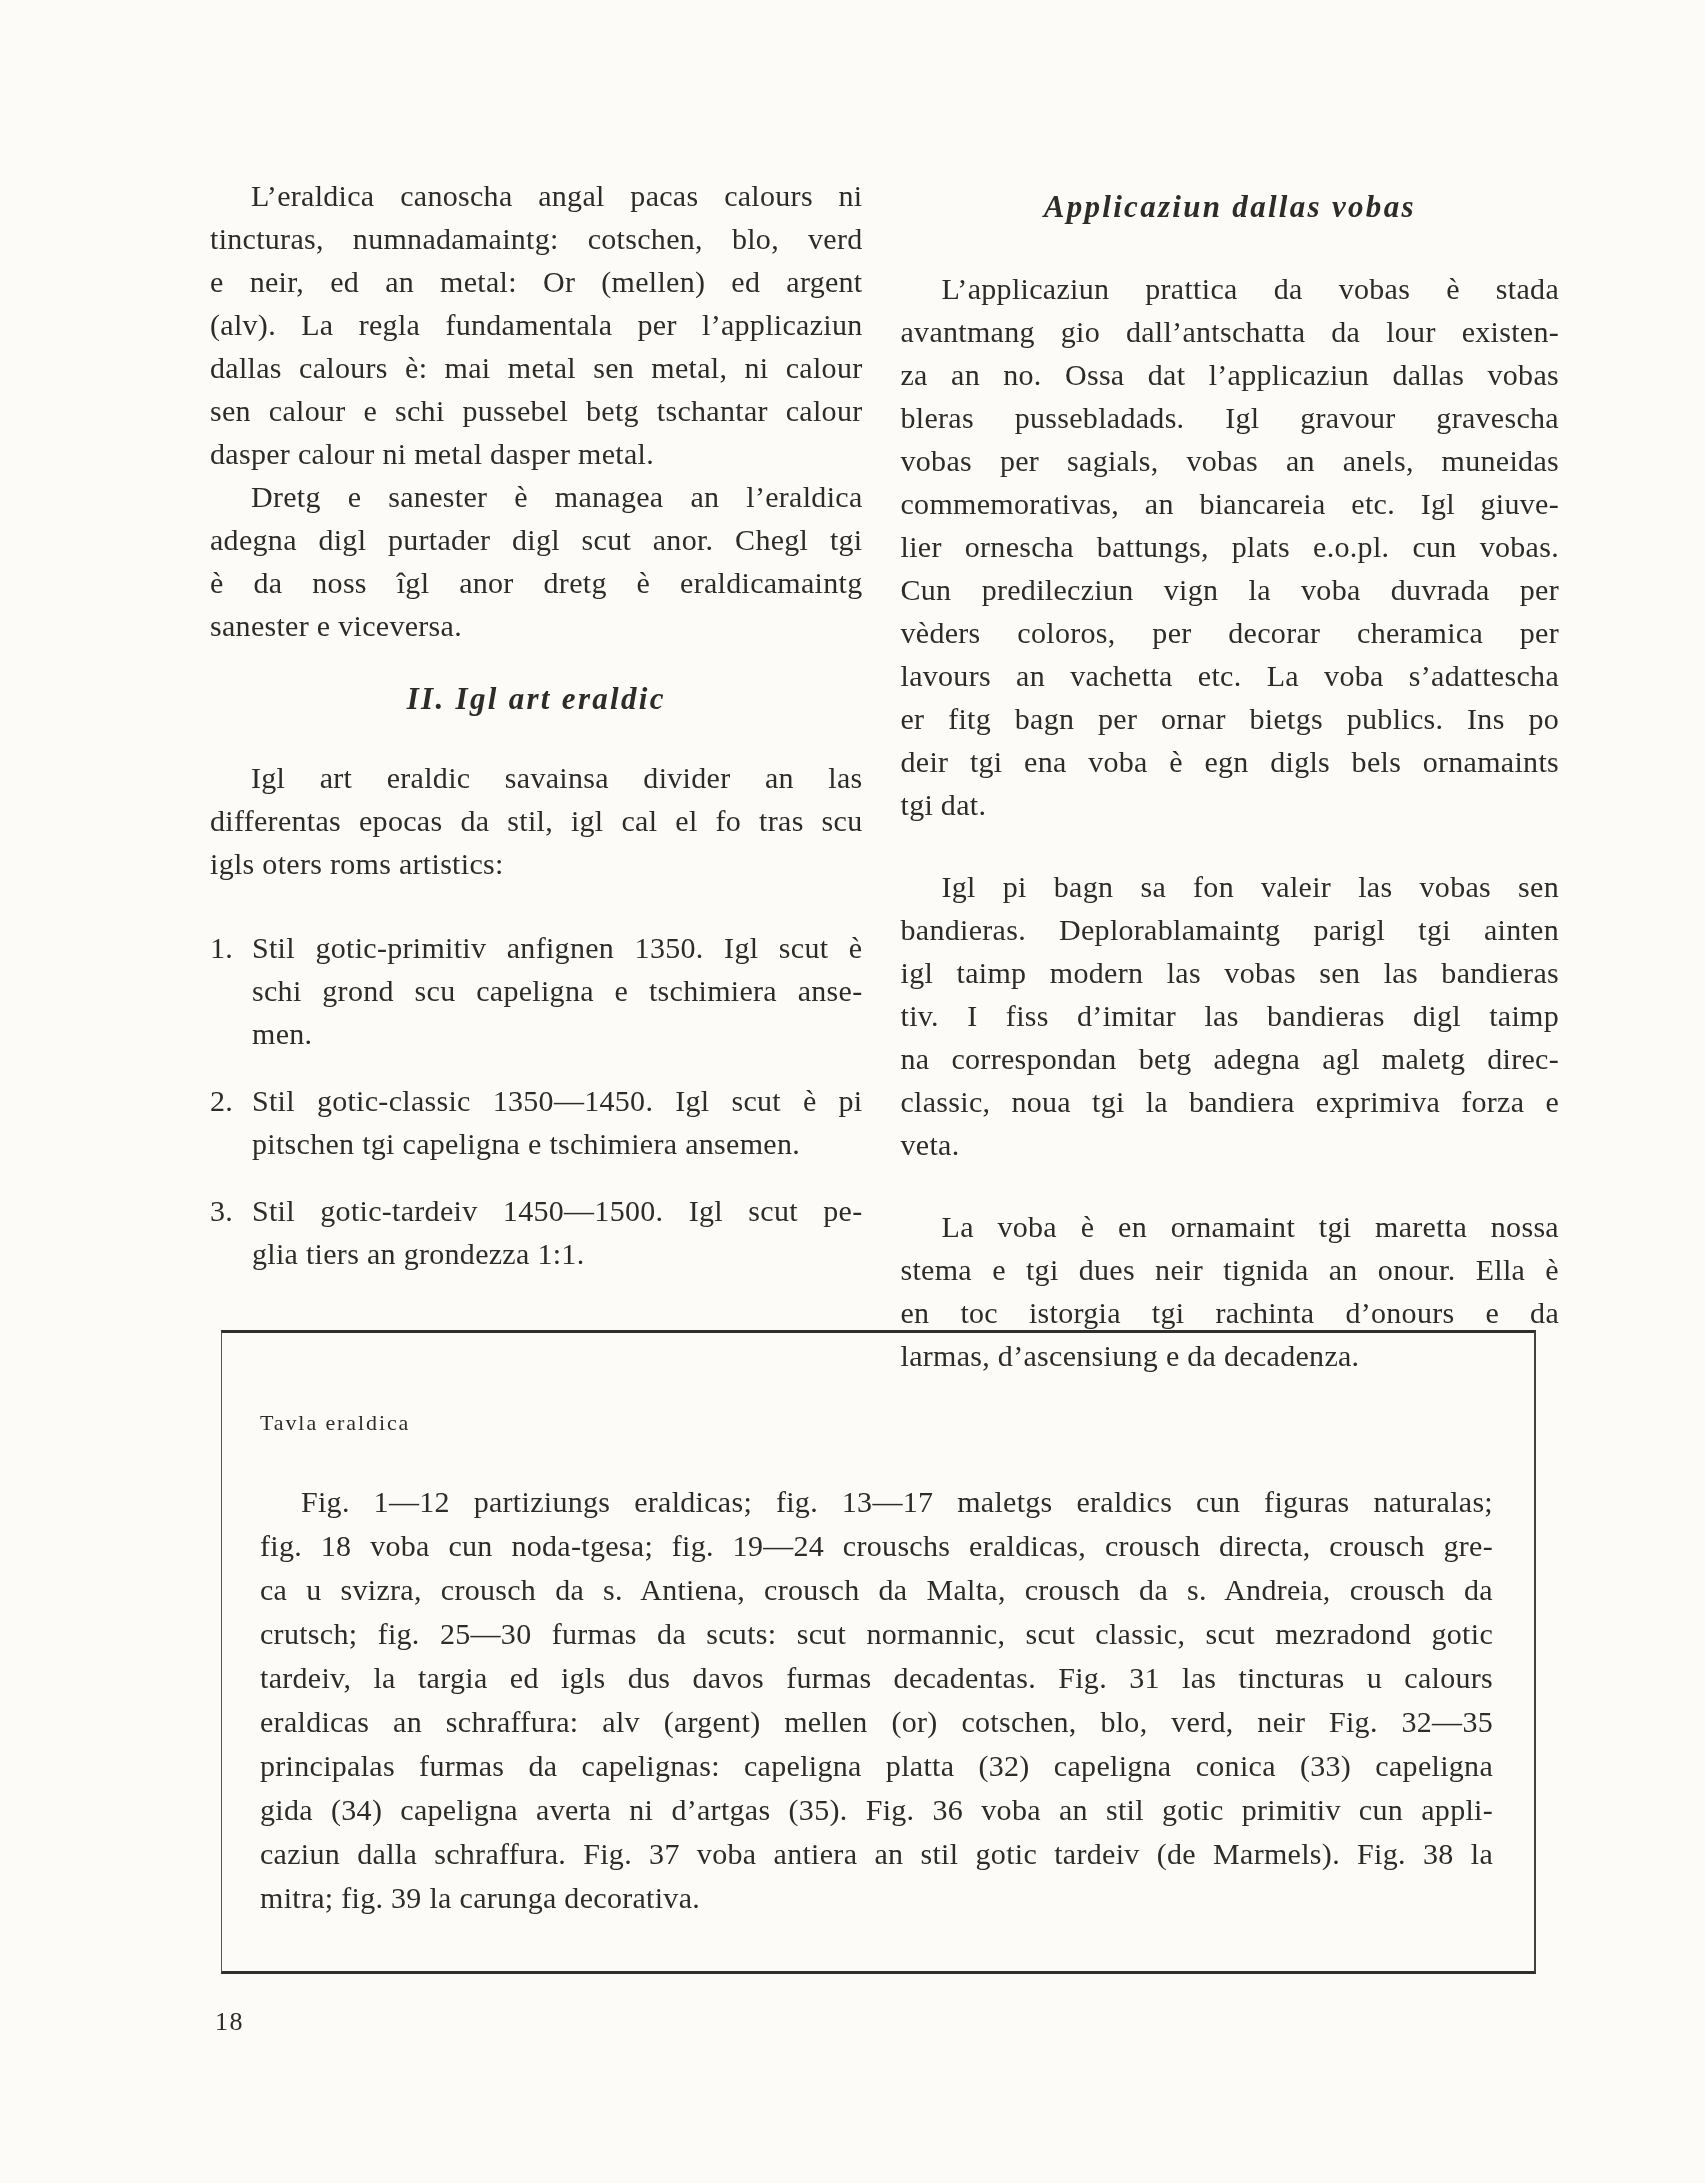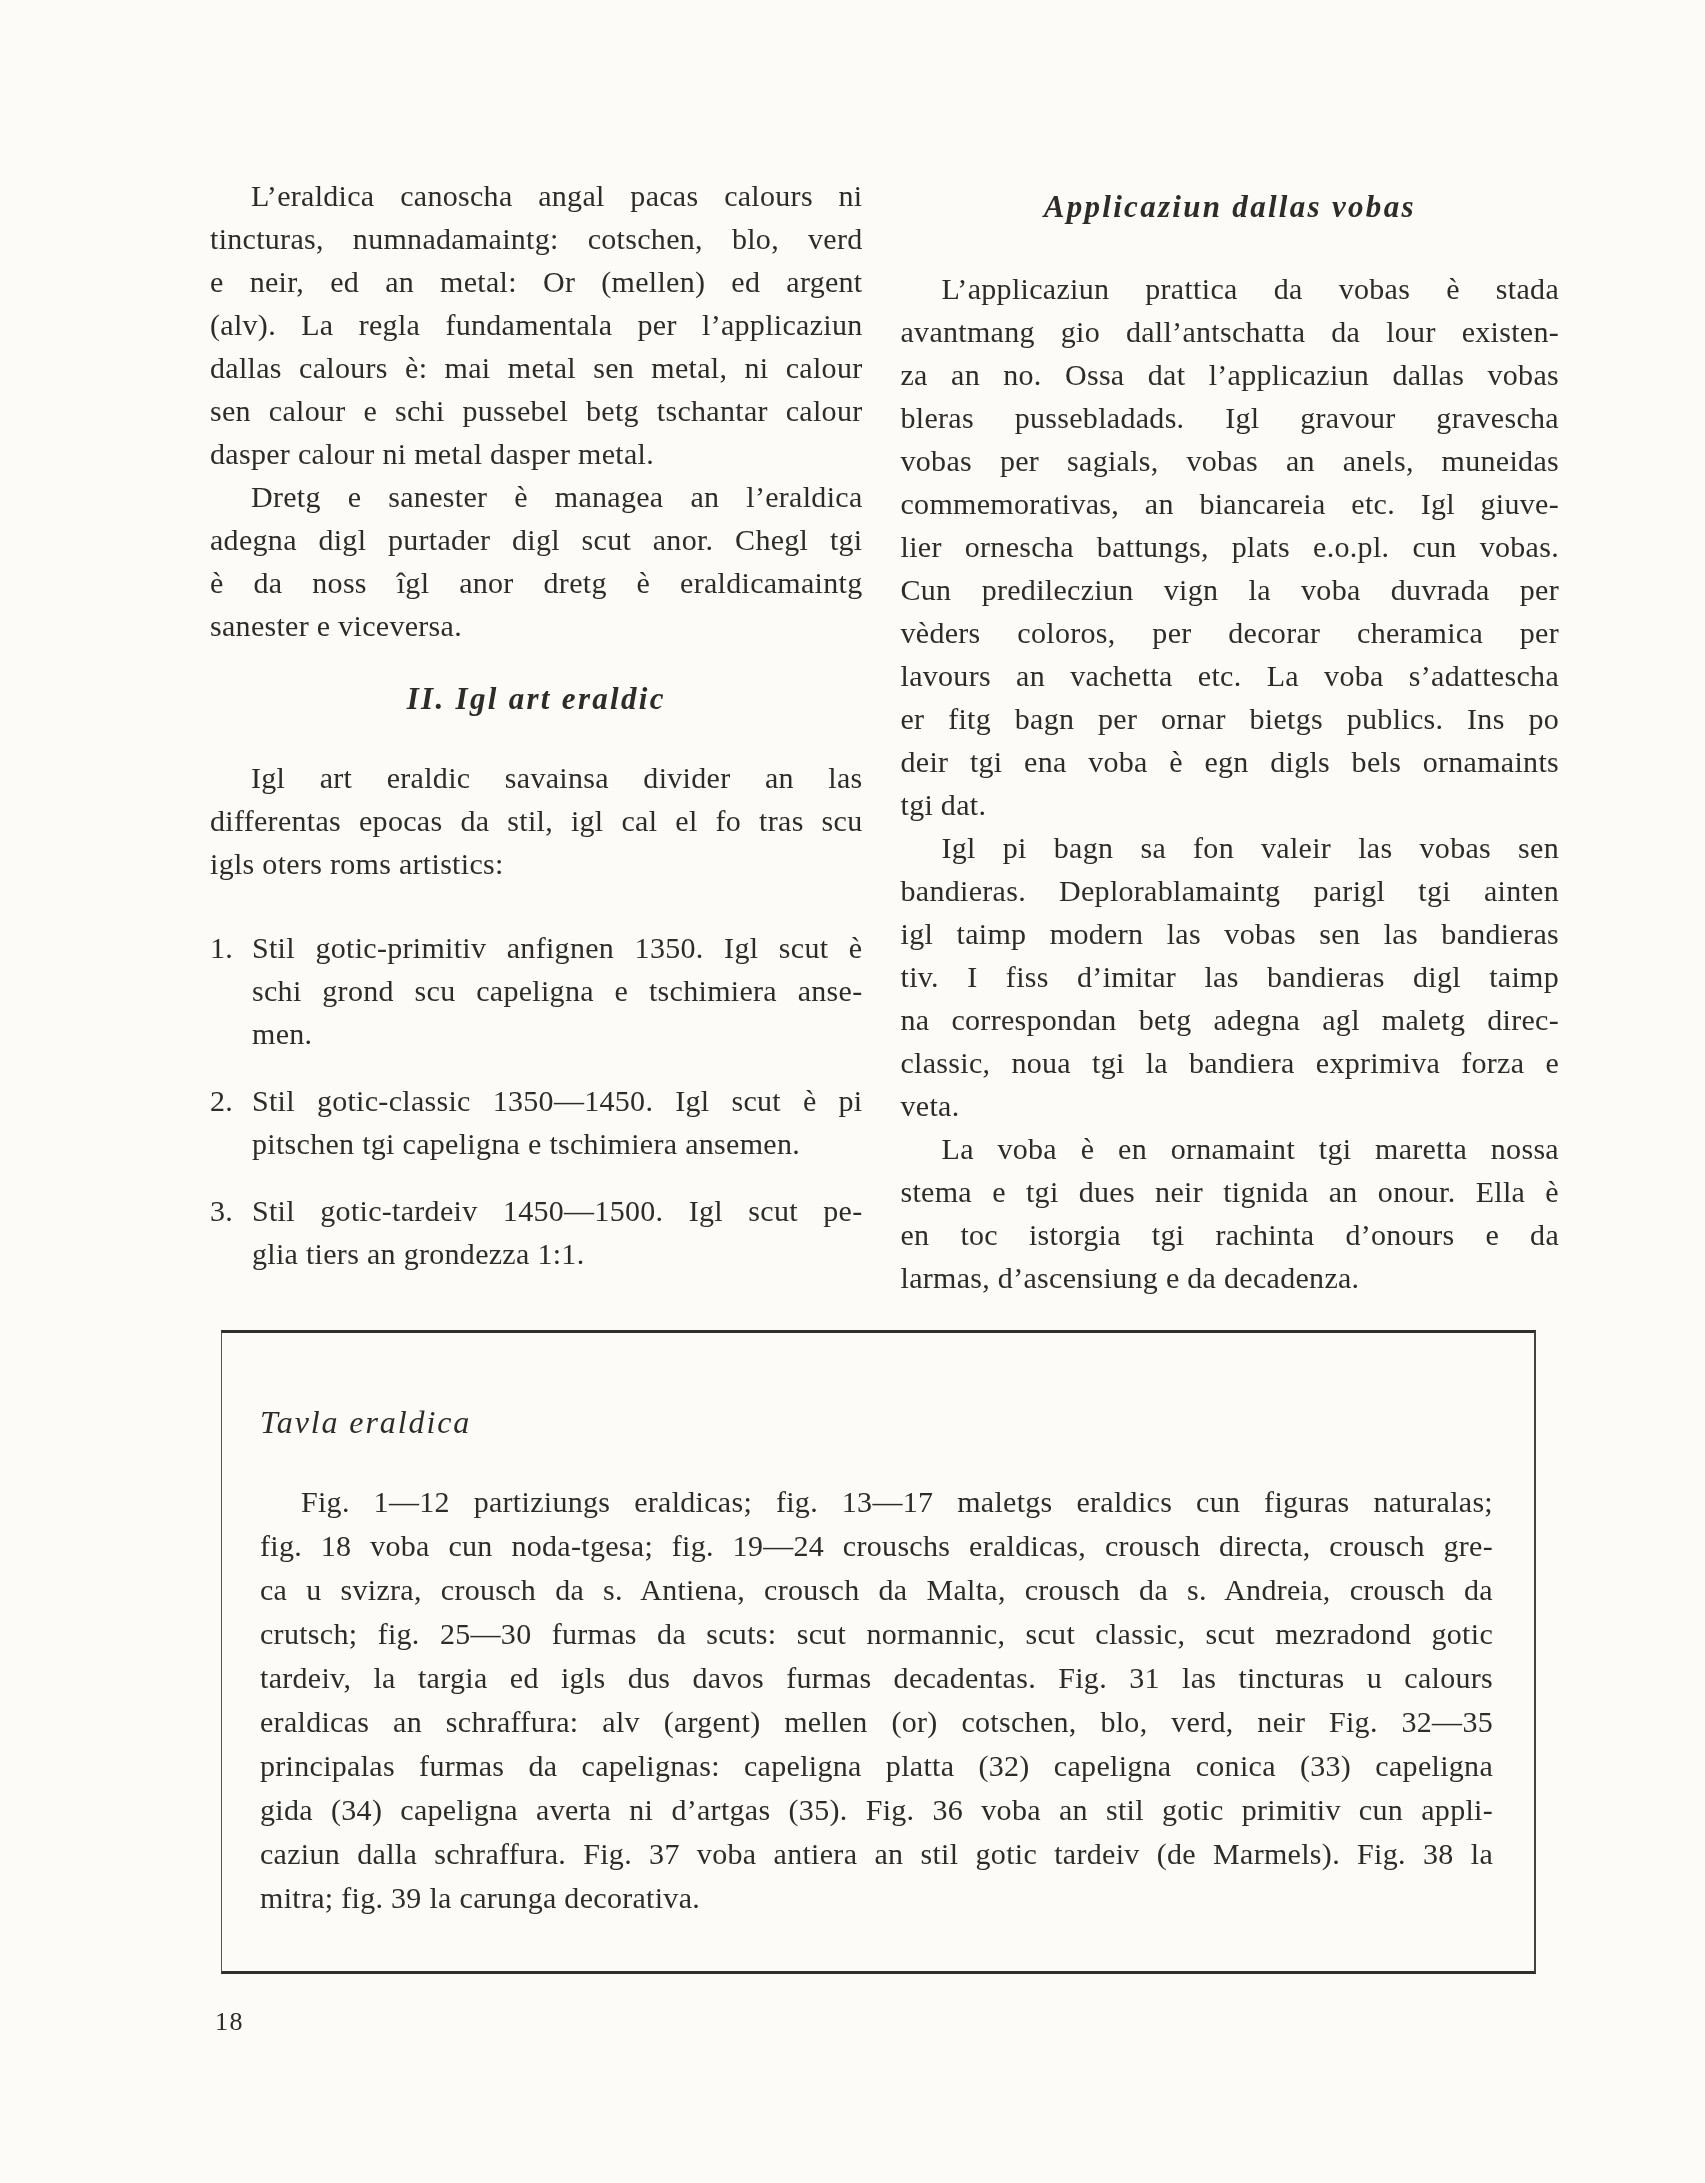--- a/index.html
+++ b/index.html
@@ -41,21 +41,21 @@
     font-weight: bold;
     font-size: 31px;
     line-height: 43px;
     text-align: center;
     letter-spacing: 2.3px;
     margin: 0;
   }
   .col.left  .sec-heading { margin: 30px 0 36px 0; }
   .col.right .sec-heading { margin: 10.6px 0 39px 0; }
 
-  .col.right .para + .para { }
+  .col.right .para + .para { margin-top: 39px; }
 
   .list { margin-top: 41px; }
   .list-item { position: relative; padding-left: 42px; }
   .list-item + .list-item { margin-top: 24px; }
   .list-item .marker { position: absolute; left: 0; top: 0; }
 
   .tavla-box {
     position: absolute;
     left: 221px;
     top: 1330px;
@@ -63,22 +63,21 @@
     height: 644px;
     box-sizing: border-box;
     border-top: 3px solid #302f2b;
     border-bottom: 3px solid #302f2b;
     border-left: 1.5px solid #55534d;
     border-right: 2.3px solid #44423d;
     padding: 68px 41px 0 38px;
     background: transparent;
   }
   .box-title {
-    font-style: italic;
-    font-size: 32px;
+    font-size: 22px;
     letter-spacing: 1.9px;
     margin: 0 0 36px 0;
   }
   .tavla-box .para { line-height: 44px; }
 
   .page-number {
     position: absolute;
     left: 215px;
     top: 2000px;
     font-size: 26px;

